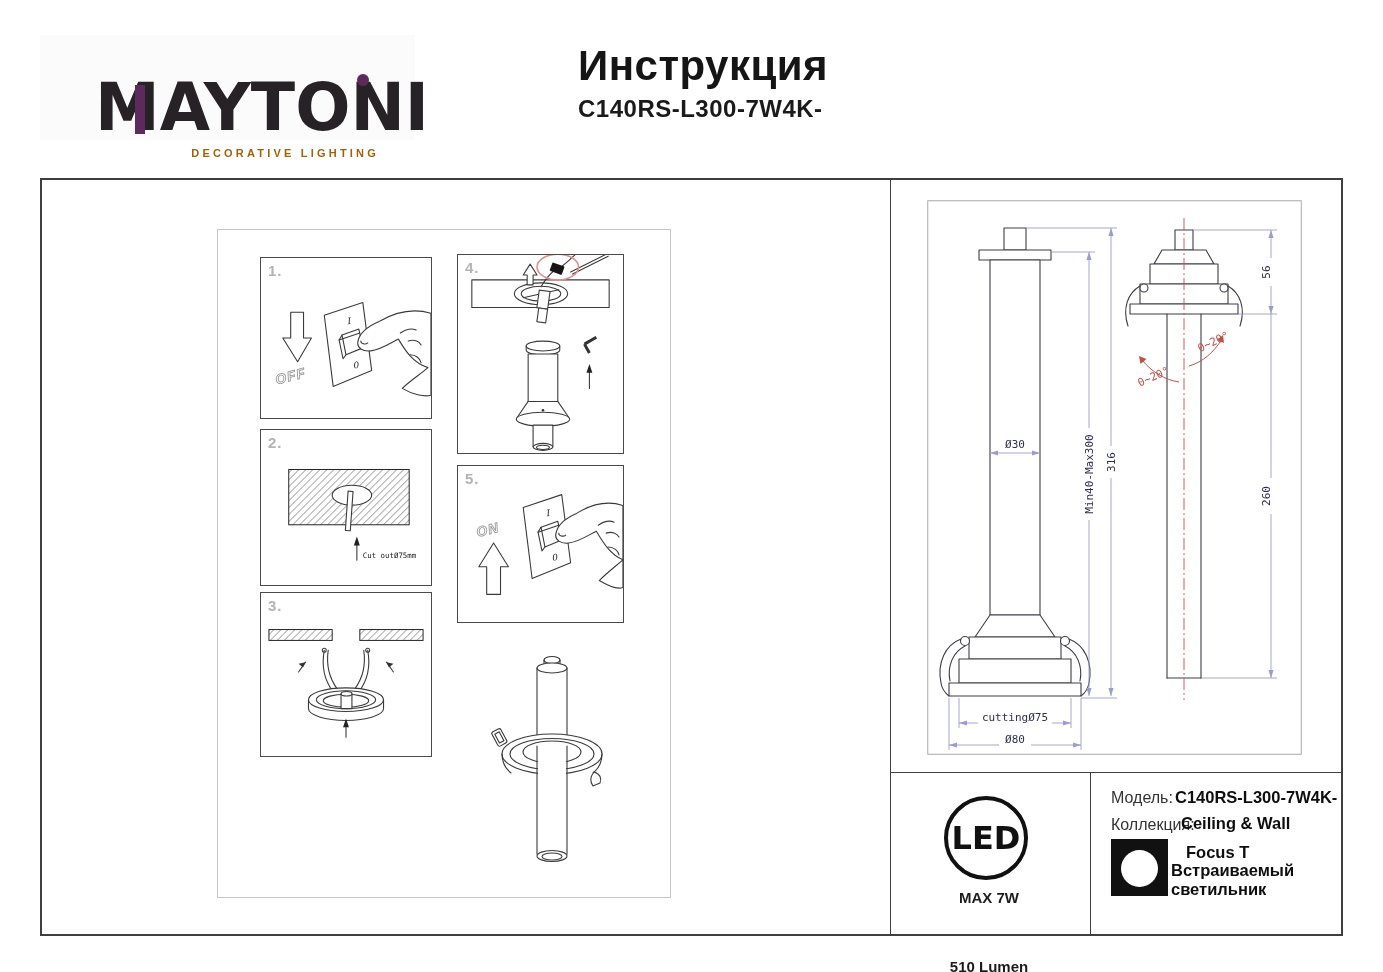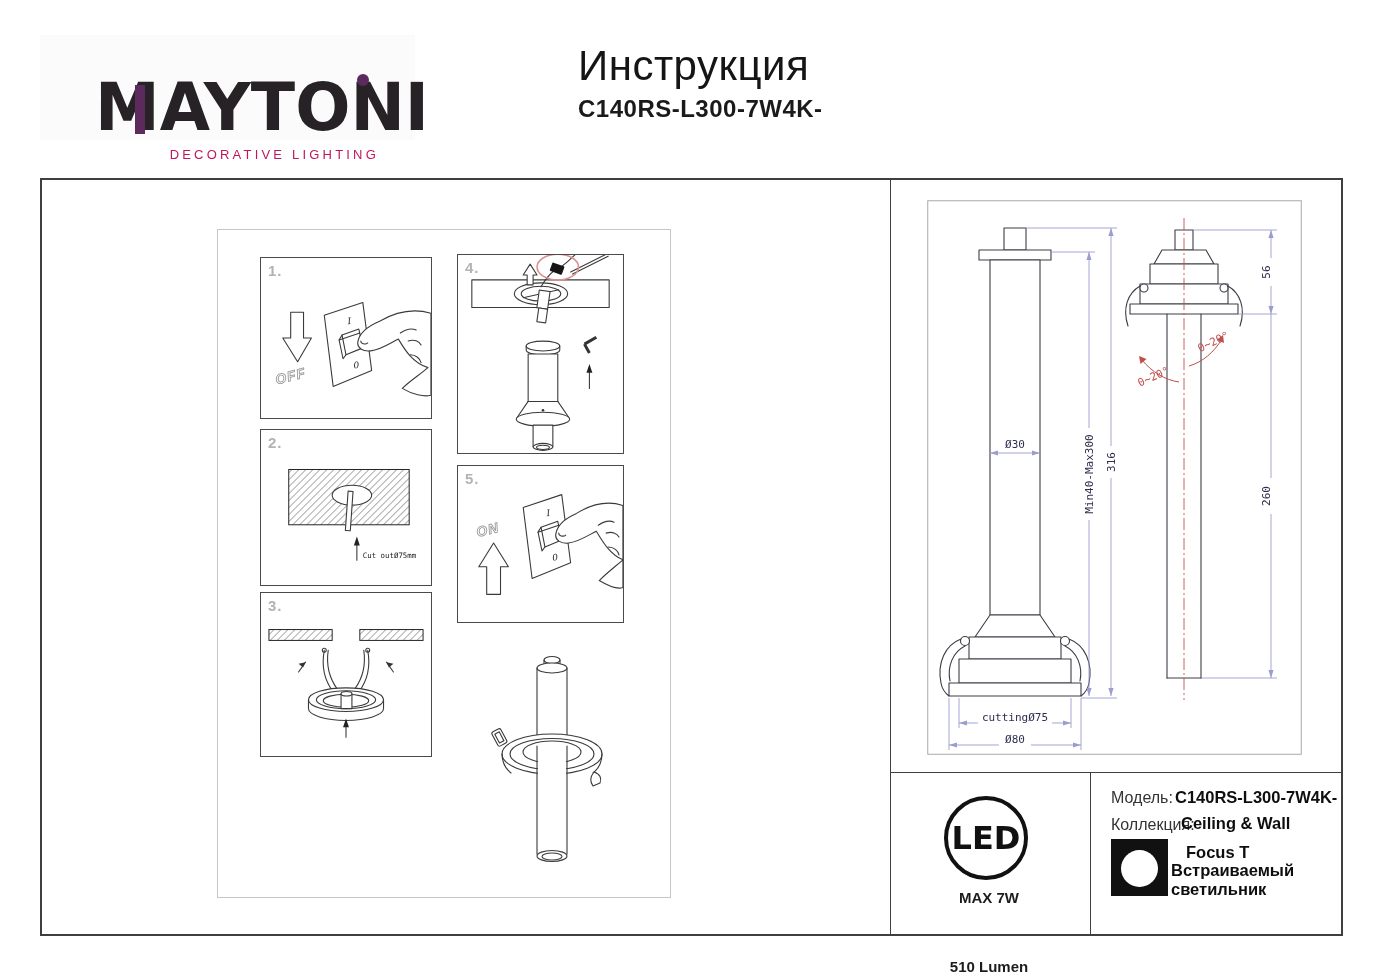--- a/index.html
+++ b/index.html
@@ -7,24 +7,24 @@
         font-family:"Liberation Sans",sans-serif;color:#222;}
   .abs{position:absolute;}
 
   
   .logo-bg{left:40px;top:35px;width:375px;height:105px;background:#fbfbfb;}
   .brand-wrap{left:55px;top:46px;width:290px;height:56px;}
   .brand-text{position:absolute;left:0;top:0;font-family:"DejaVu Sans",sans-serif;
               font-weight:700;font-size:65px;line-height:53px;color:#262225;letter-spacing:0;}
   .m-bar{position:absolute;left:40px;top:4px;width:10px;height:49px;background:#5d2a5e;}
   .i-dot{position:absolute;left:262px;top:-7px;width:12px;height:12px;border-radius:50%;background:#5d2a5e;}
-  .tagline{position:absolute;right:6px;top:66px;font-size:13px;letter-spacing:3.2px;
-           color:#be185d;font-weight:400;white-space:nowrap;}
+  .tagline{position:absolute;right:6px;top:66px;font-size:11px;letter-spacing:3.2px;
+           color:#a16207;font-weight:700;white-space:nowrap;}
   .title-block{left:578px;top:42px;}
-  .page-title{margin:0;font-size:42px;font-weight:400;color:#151515;letter-spacing:0.5px;}
+  .page-title{margin:0;font-size:42px;font-weight:700;color:#151515;letter-spacing:0.5px;}
   .title-model{margin-top:5px;font-size:24px;font-weight:700;color:#1a1a1a;letter-spacing:0.5px;}
 
   
   .main-box{left:40px;top:178px;width:1303px;height:758px;border:2px solid #3f3f3f;box-sizing:border-box;}
   .left-panel{position:absolute;left:0;top:0;width:848px;height:754px;}
   .right-panel{position:absolute;left:848px;top:0;width:451px;height:754px;border-left:1.5px solid #3f3f3f;box-sizing:border-box;}
 
   
   .sheet{position:absolute;left:175px;top:49px;width:452px;height:667px;border:1px solid #c6c6c6;}
   .step{position:absolute;border:1.5px solid #4a4a4a;background:#fff;box-sizing:border-box;}

